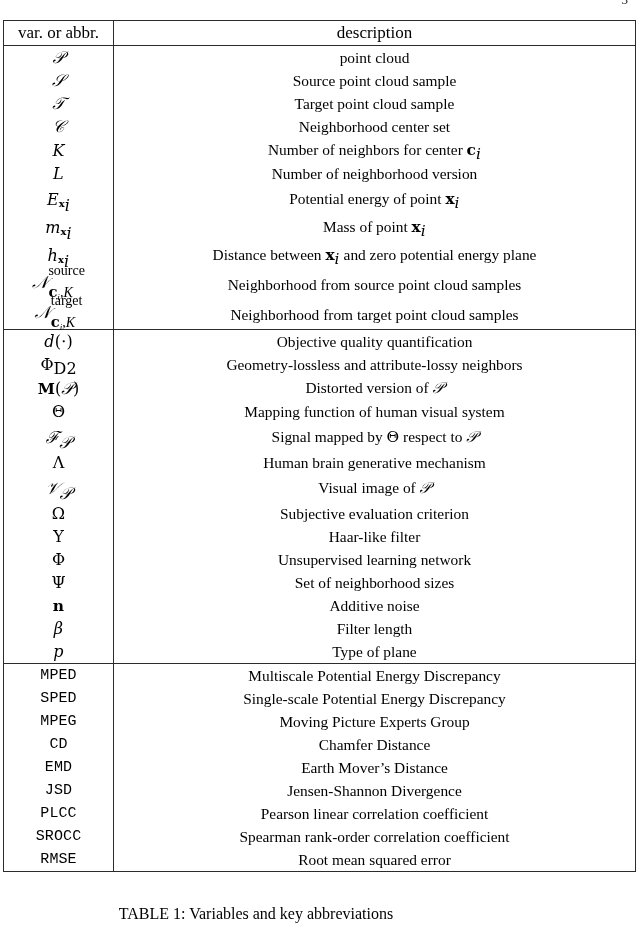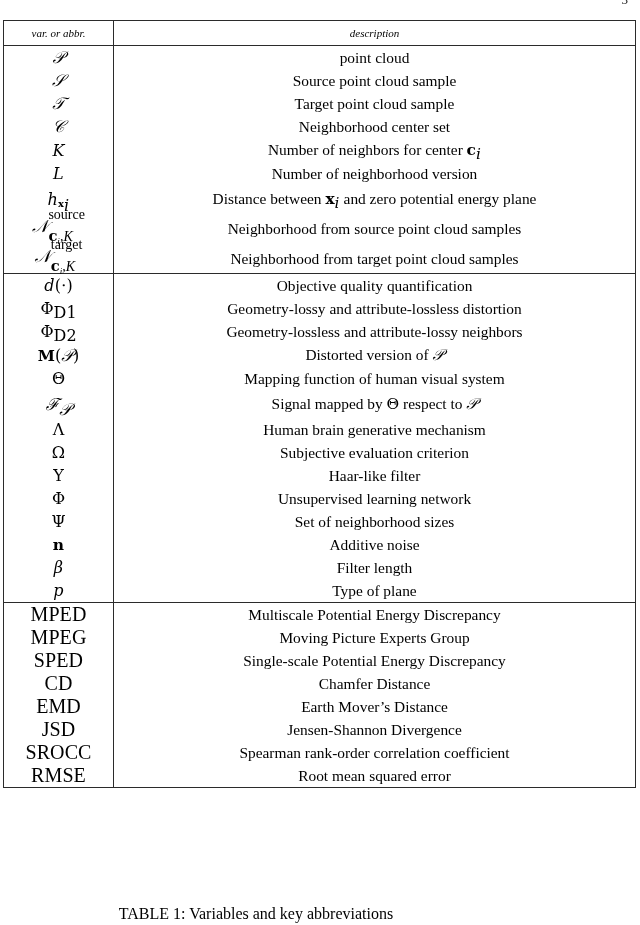--- a/index.html
+++ b/index.html
@@ -50,22 +50,21 @@
     vertical-align: middle;
     font-weight: normal;
     border-left: 1.6px solid #2b2b2b;
     border-right: 1.6px solid #2b2b2b;
   }
 
   tr.header-row th {
     border-top: 1.8px solid #2b2b2b;
     border-bottom: 1.6px solid #2b2b2b;
     height: 24px;
-    font-size: 11px;
-    font-style: italic;
+    font-size: 17px;
   }
 
   tr.body-row td {
     height: 23px;
     line-height: 23px;
   }
   tr.body-row.tall td {
     height: 27px;
     line-height: 27px;
   }
@@ -104,23 +103,23 @@
     font-weight: bold;
     font-style: normal;
     font-family: "DejaVu Serif", "Liberation Serif", serif;
   }
   sub {
     font-size: 0.66em;
     line-height: 0;
     vertical-align: -0.28em;
   }
   .abbr {
-    font-family: Liberation Serif, serif;
-    font-style: normal;
-    font-size: 20px;
+    font-family: Liberation Mono, monospace;
+    font-style: normal;
+    font-size: 15px;
     letter-spacing: 0.1px;
   }
   .desc {
     font-family: "Liberation Serif", serif;
     font-size: 15.4px;
   }
   .desc .math, .desc .cal, .desc .upr { font-size: 15.4px; }
 
   
   .nbh {
@@ -206,20 +205,28 @@
       </tr>
       <tr class="body-row">
         <td><span class="math">K</span></td>
         <td class="desc"><span>Number of neighbors for center </span><span class="bvec">c</span><sub class="math">i</sub></td>
       </tr>
       <tr class="body-row">
         <td><span class="math">L</span></td>
         <td class="desc">Number of neighborhood version</td>
       </tr>
       <tr class="body-row tall">
+        <td><span class="math">E</span><sub><span class="bvec">x</span><sub class="math">i</sub></sub></td>
+        <td class="desc"><span>Potential energy of point </span><span class="bvec">x</span><sub class="math">i</sub></td>
+      </tr>
+      <tr class="body-row tall">
+        <td><span class="math">m</span><sub><span class="bvec">x</span><sub class="math">i</sub></sub></td>
+        <td class="desc"><span>Mass of point </span><span class="bvec">x</span><sub class="math">i</sub></td>
+      </tr>
+      <tr class="body-row tall">
         <td><span class="math">h</span><sub><span class="bvec">x</span><sub class="math">i</sub></sub></td>
         <td class="desc"><span>Distance between </span><span class="bvec">x</span><sub class="math">i</sub><span> and zero potential energy plane</span></td>
       </tr>
       <tr class="body-row tall">
         <td>
           <span class="nbh">
             <span class="base cal">𝒩</span><span class="stack"><span class="up">source</span><span class="dn"><span class="bvec">c</span><sub>i</sub>,<span>K</span></span></span>
           </span>
         </td>
         <td class="desc">Neighborhood from source point cloud samples</td>
@@ -231,42 +238,42 @@
           </span>
         </td>
         <td class="desc">Neighborhood from target point cloud samples</td>
       </tr>
 
       <tr class="body-row">
         <td><span class="math">d</span><span class="upr">(</span><span class="upr">⋅</span><span class="upr">)</span></td>
         <td class="desc">Objective quality quantification</td>
       </tr>
       <tr class="body-row">
-        <td><span class="upr">Φ</span><sub class="upr">D1</sub></td>
-        <td class="desc">Geometry-lossy and attribute-lossless distortion</td>
-      </tr>
-      <tr class="body-row">
         <td><span class="upr">Φ</span><sub class="upr">D2</sub></td>
         <td class="desc">Geometry-lossless and attribute-lossy neighbors</td>
       </tr>
       <tr class="body-row">
         <td><span class="bold-up">M</span><span class="upr">(</span><span class="cal">𝒫</span><span class="upr">)</span></td>
         <td class="desc"><span>Distorted version of </span><span class="cal">𝒫</span></td>
       </tr>
       <tr class="body-row">
         <td><span class="upr">Θ</span></td>
         <td class="desc">Mapping function of human visual system</td>
       </tr>
       <tr class="body-row tall">
         <td><span class="cal">ℱ</span><sub class="cal">𝒫</sub></td>
         <td class="desc"><span>Signal mapped by </span><span class="upr">Θ</span><span> respect to </span><span class="cal">𝒫</span></td>
       </tr>
       <tr class="body-row">
         <td><span class="upr">Λ</span></td>
         <td class="desc">Human brain generative mechanism</td>
+      </tr>
+      <tr class="body-row tall">
+        <td><span class="cal">𝒱</span><sub class="cal">𝒫</sub></td>
+        <td class="desc"><span>Visual image of </span><span class="cal">𝒫</span></td>
       </tr>
       <tr class="body-row">
         <td><span class="upr">Ω</span></td>
         <td class="desc">Subjective evaluation criterion</td>
       </tr>
       <tr class="body-row">
         <td><span class="upr">Υ</span></td>
         <td class="desc">Haar-like filter</td>
       </tr>
       <tr class="body-row">
@@ -288,38 +295,42 @@
       <tr class="body-row section-end">
         <td><span class="math">p</span></td>
         <td class="desc">Type of plane</td>
       </tr>
 
       <tr class="body-row">
         <td class="abbr">MPED</td>
         <td class="desc">Multiscale Potential Energy Discrepancy</td>
       </tr>
       <tr class="body-row">
+        <td class="abbr">SPED</td>
+        <td class="desc">Single-scale Potential Energy Discrepancy</td>
+      </tr>
+      <tr class="body-row">
         <td class="abbr">MPEG</td>
         <td class="desc">Moving Picture Experts Group</td>
       </tr>
       <tr class="body-row">
-        <td class="abbr">SPED</td>
-        <td class="desc">Single-scale Potential Energy Discrepancy</td>
-      </tr>
-      <tr class="body-row">
         <td class="abbr">CD</td>
         <td class="desc">Chamfer Distance</td>
       </tr>
       <tr class="body-row">
         <td class="abbr">EMD</td>
         <td class="desc">Earth Mover’s Distance</td>
       </tr>
       <tr class="body-row">
         <td class="abbr">JSD</td>
         <td class="desc">Jensen-Shannon Divergence</td>
+      </tr>
+      <tr class="body-row">
+        <td class="abbr">PLCC</td>
+        <td class="desc">Pearson linear correlation coefficient</td>
       </tr>
       <tr class="body-row">
         <td class="abbr">SROCC</td>
         <td class="desc">Spearman rank-order correlation coefficient</td>
       </tr>
       <tr class="body-row table-end">
         <td class="abbr">RMSE</td>
         <td class="desc">Root mean squared error</td>
       </tr>
 

